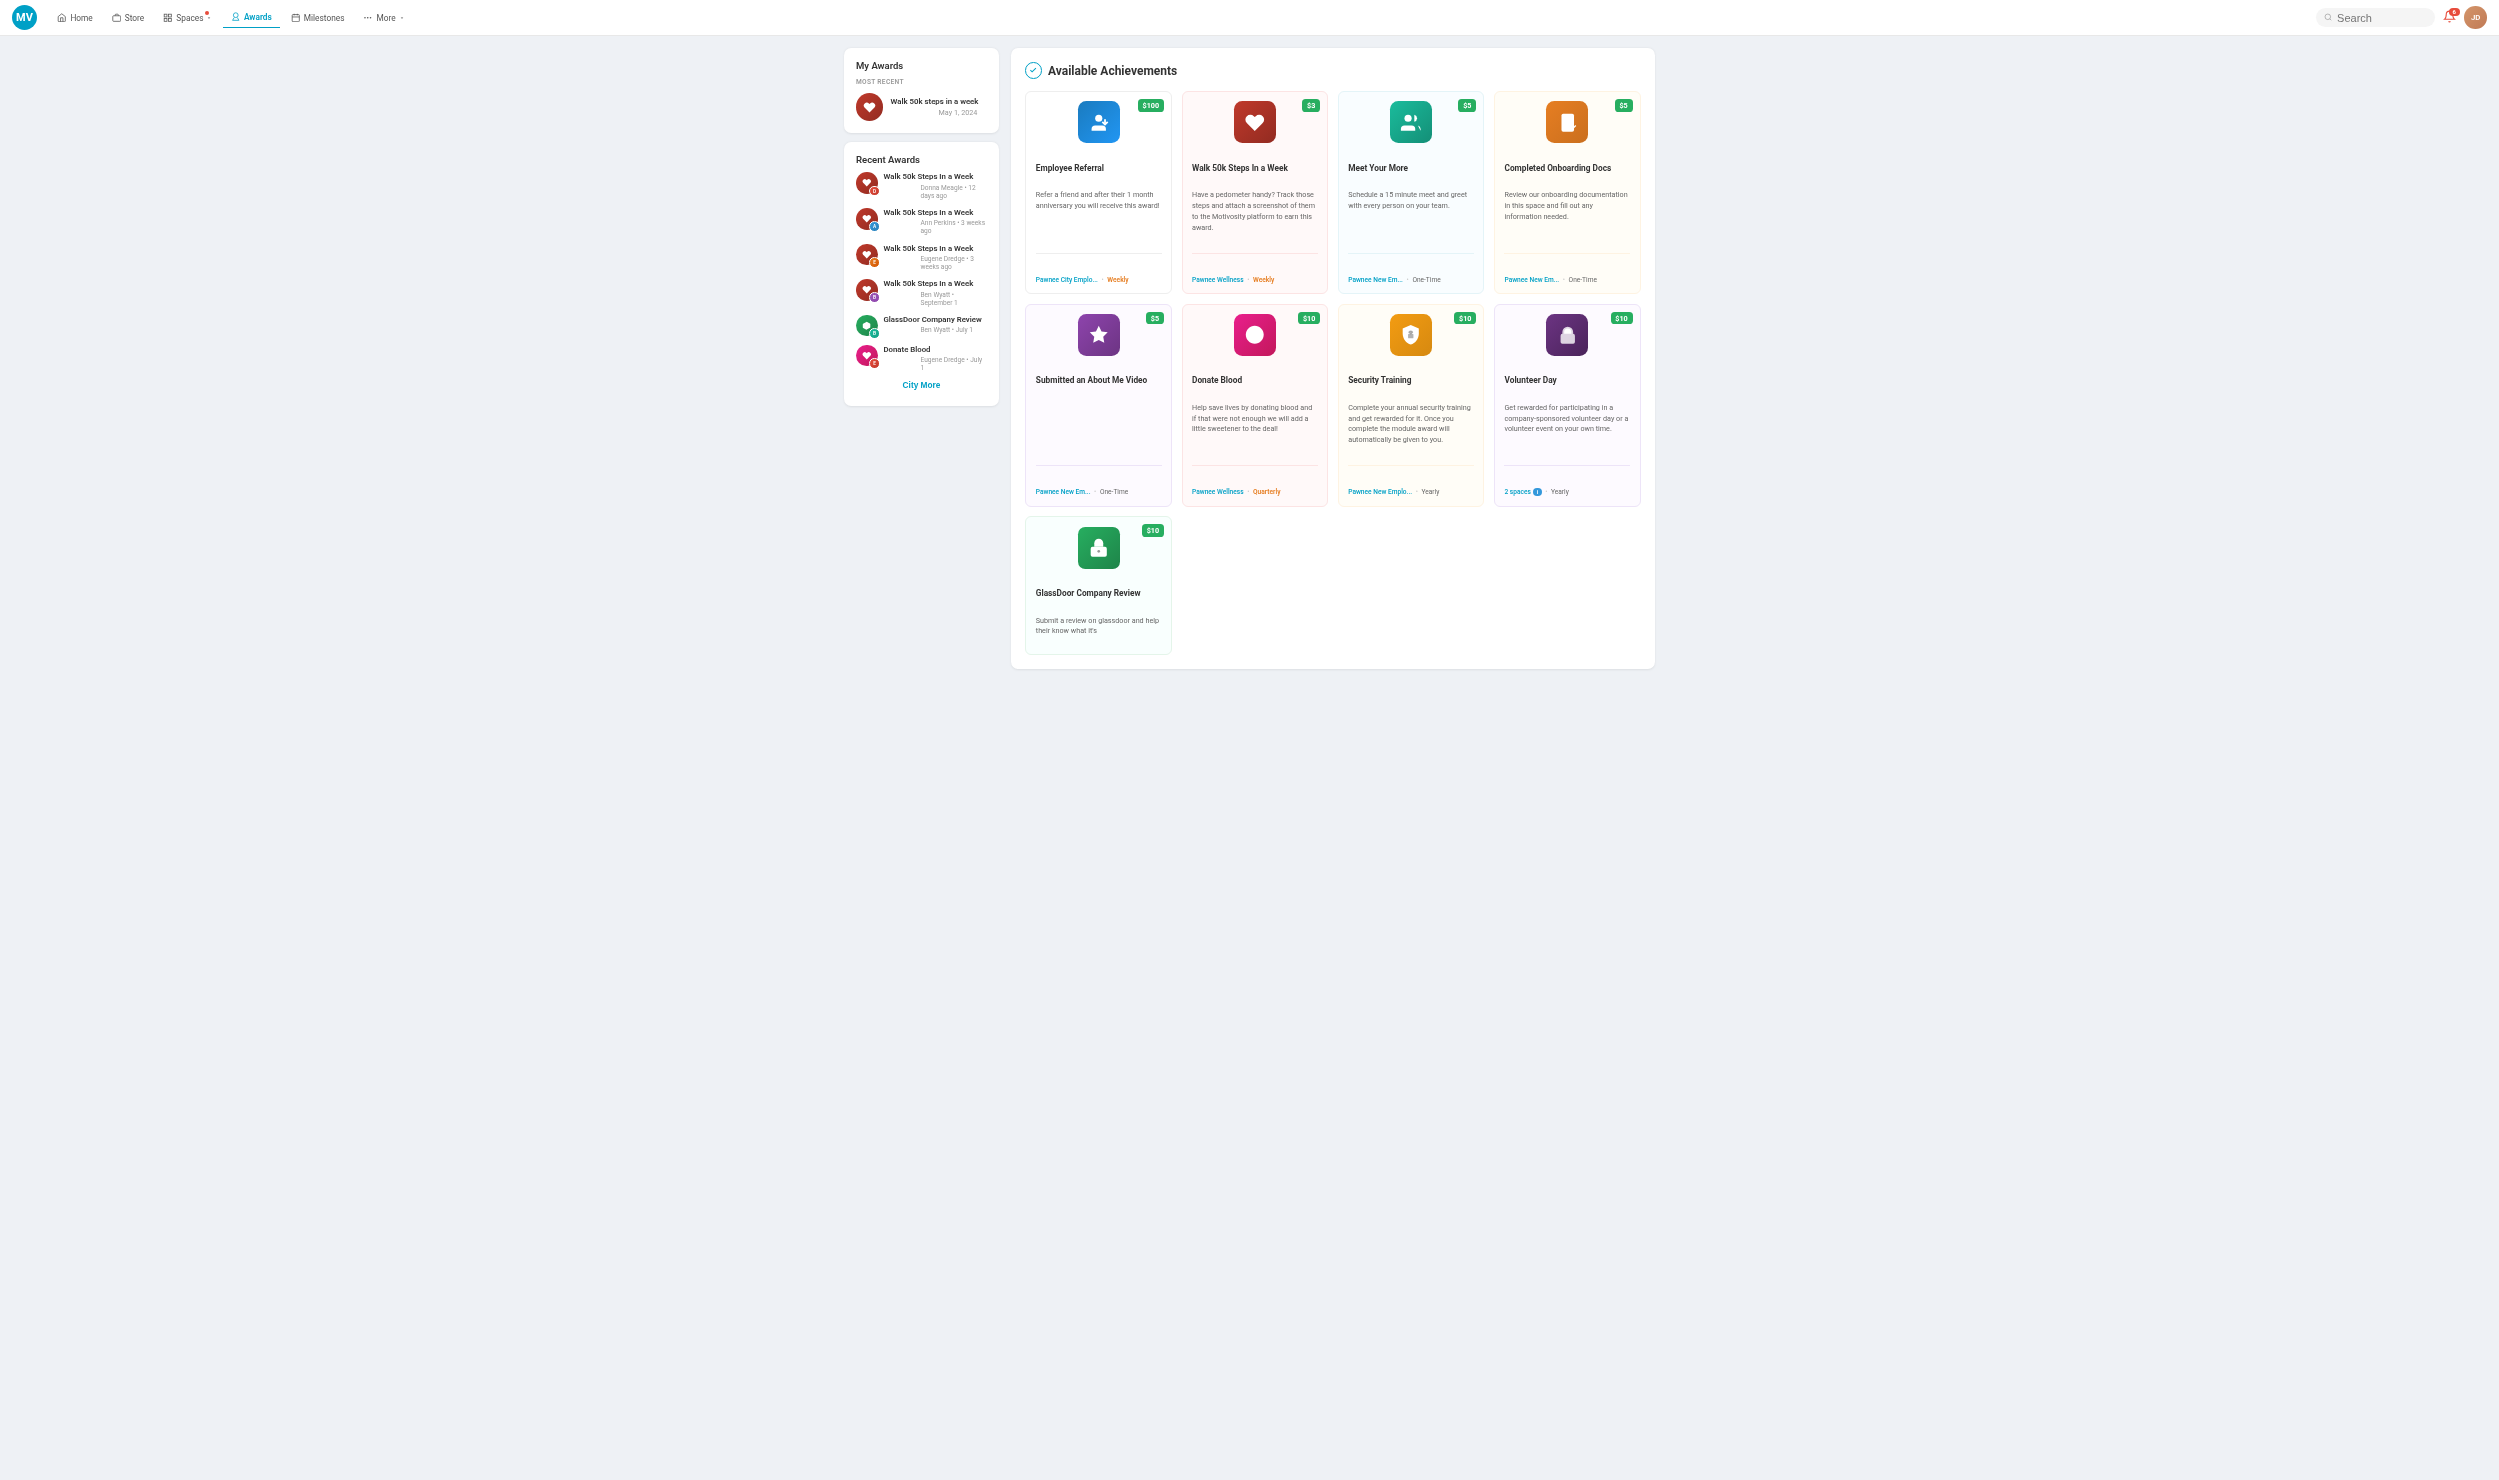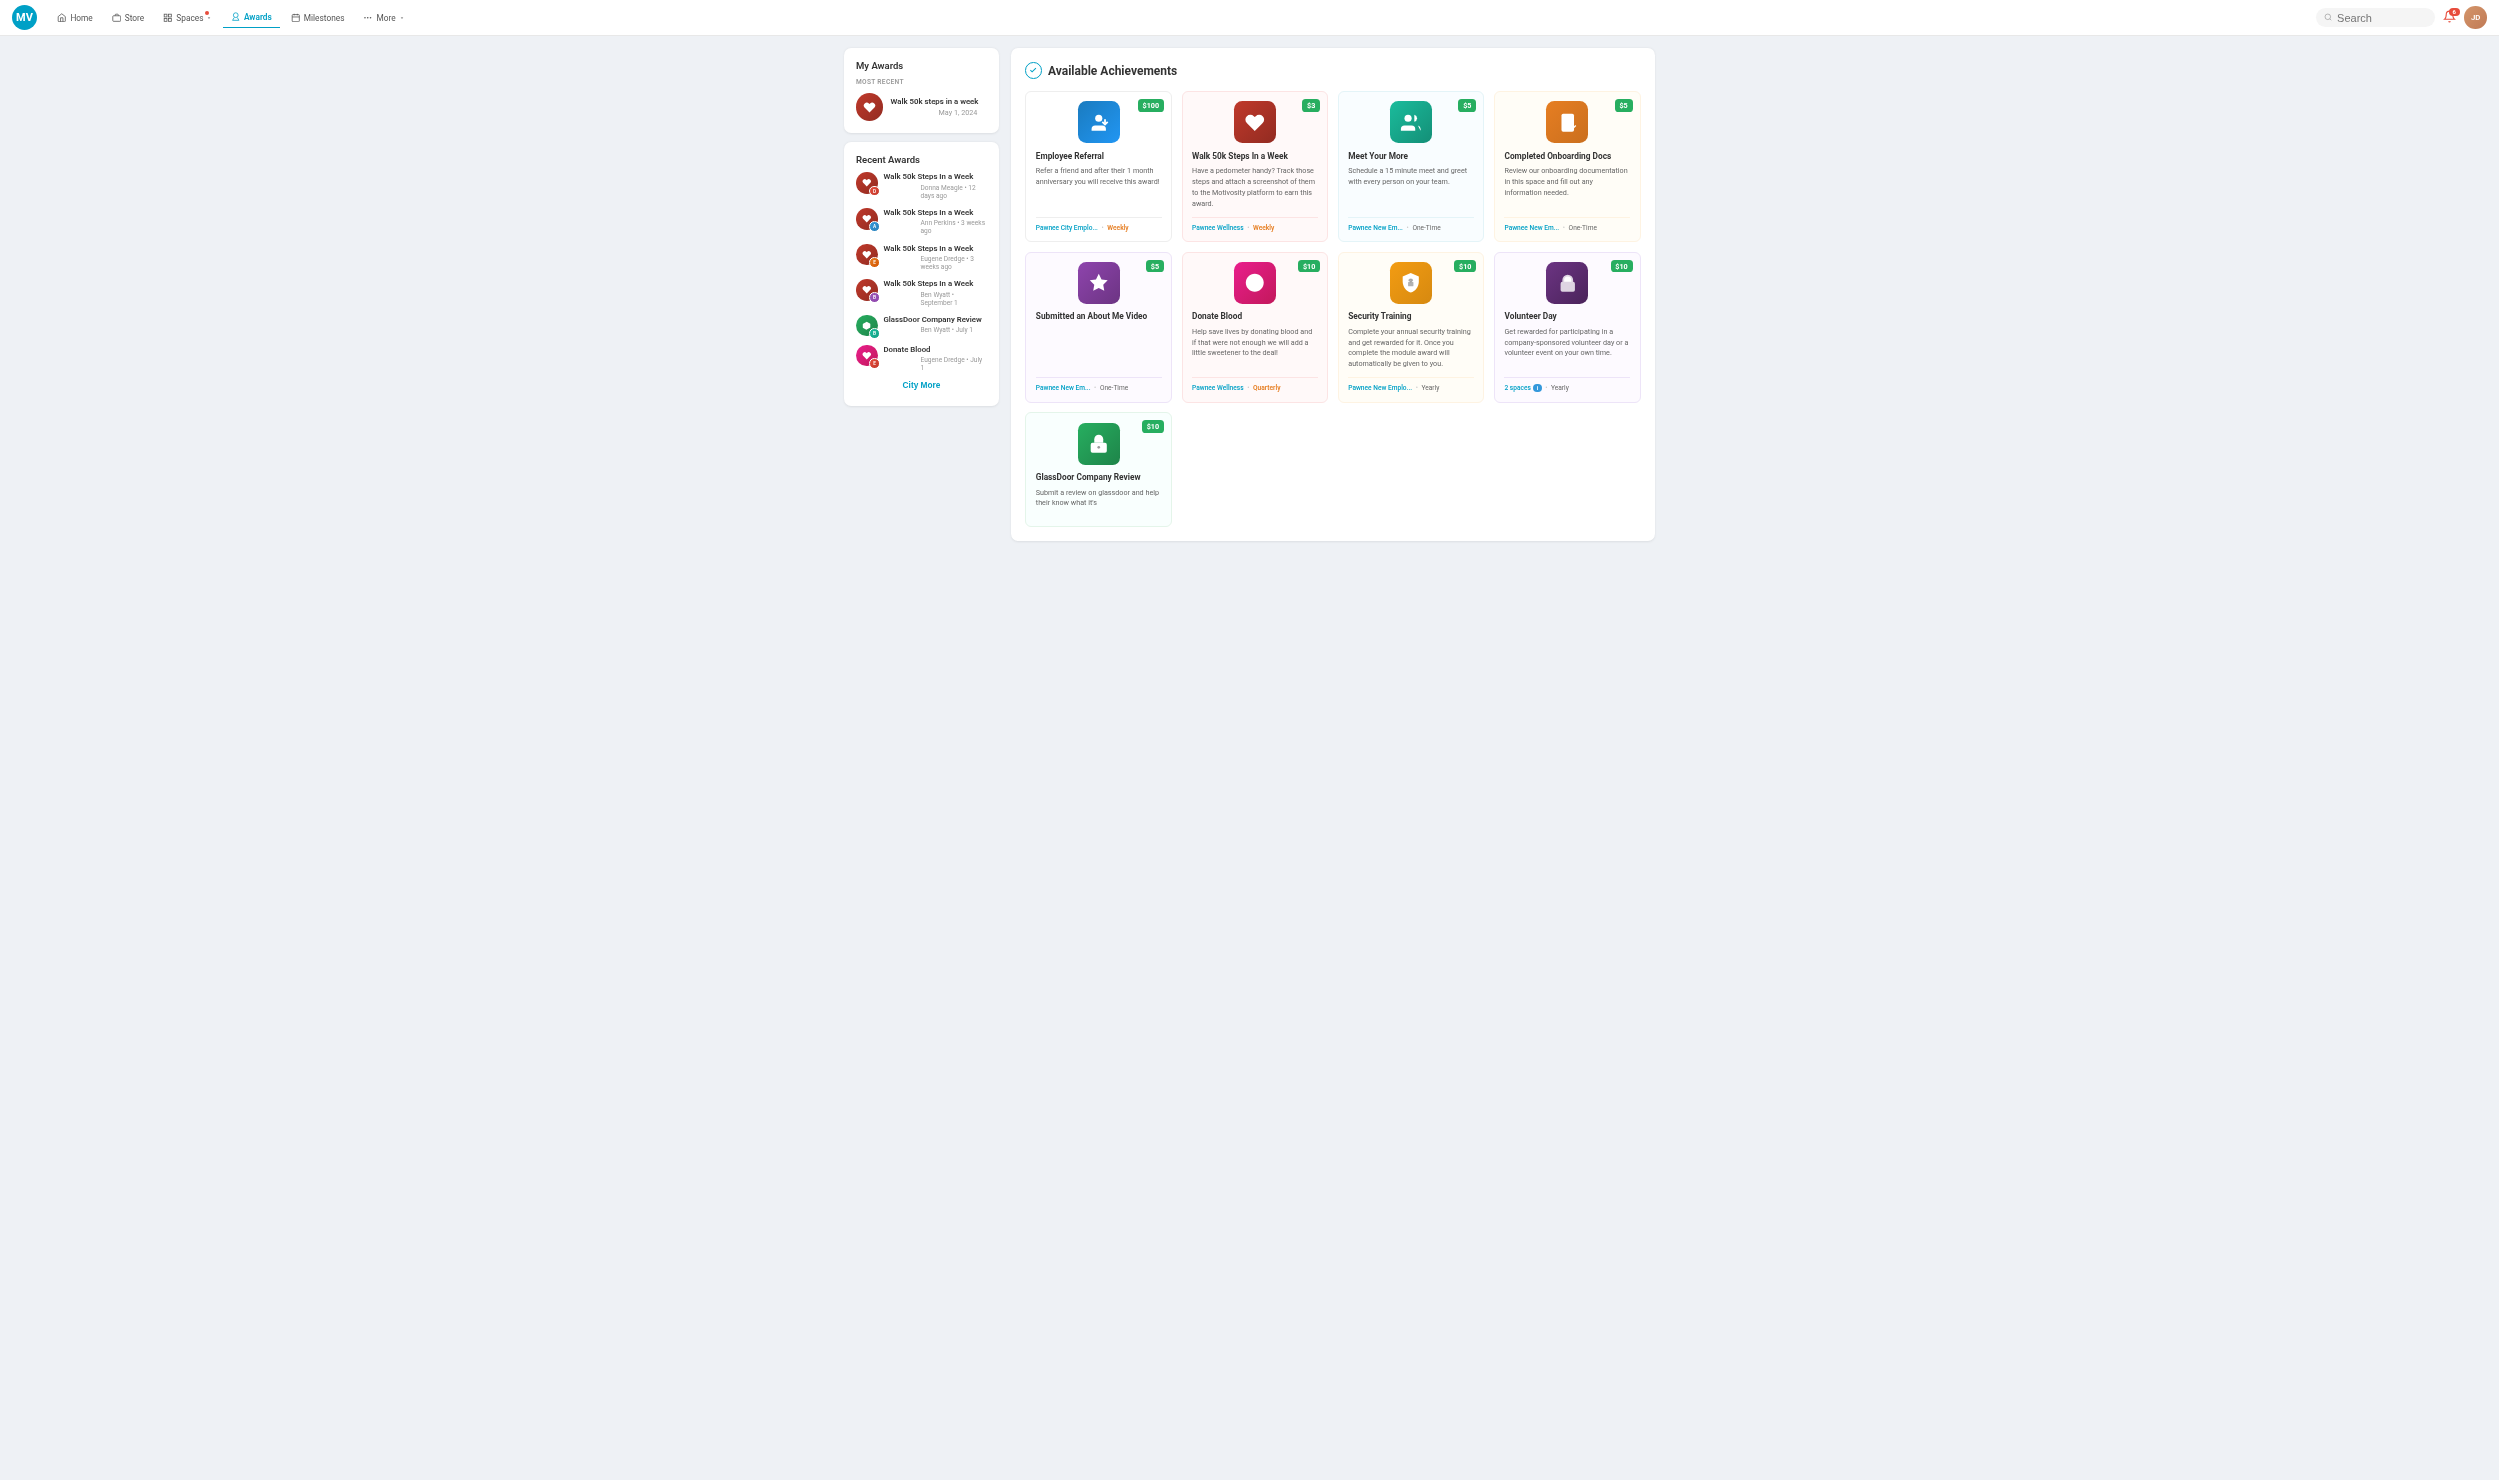--- a/index.html
+++ b/index.html
@@ -88,20 +88,21 @@
     .achievements-card { background: #fff; border-radius: 7.2px; padding: 14.3px; box-shadow: 0 0.6px 2.4px rgba(0,0,0,0.08); }
     .achievements-header { display: flex; align-items: center; gap: 6px; margin-bottom: 12px; }
     .achievements-header h1 { font-size: 12px; font-weight: 700; color: #333; }
     .check-circle { width: 16.7px; height: 16.7px; border-radius: 50%; border: 1.8px solid #00a0c6; display: flex; align-items: center; justify-content: center; }
 
     .achievements-grid { display: grid; grid-template-columns: repeat(4, 1fr); gap: 9.5px; }
     .achievement-card {
       border: 0.6px solid #eee; border-radius: 6px; padding: 9.5px;
       display: flex; flex-direction: column; align-items: flex-start; position: relative;
       transition: box-shadow 0.2s;
+      gap: 12px;
     }
     .price-badge {
       position: absolute; top: 7.2px; right: 7.2px; background: #27ae60;
       color: #fff; font-size: 7.2px; font-weight: 700; border-radius: 3.6px; padding: 1.8px 4.8px;
     }
     .ach-title { font-size: 8.3px; font-weight: 700; color: #333; margin-bottom: 4.8px; line-height: 1.3; width: 100%; }
     .ach-desc { font-size: 7.2px; color: #666; line-height: 1.5; flex: 1; margin-bottom: 7.2px; }
     .ach-company { color: #00a0c6; font-weight: 500; }
     .ach-dot { color: #ccc; }
     .ach-freq { color: #666; }
@@ -119,21 +120,21 @@
     .hex-teal { background: linear-gradient(135deg, #1abc9c, #148f77); }
     .hex-orange { background: linear-gradient(135deg, #e67e22, #ca6f1e); }
     .hex-purple { background: linear-gradient(135deg, #8e44ad, #6c3483); }
     .hex-pink { background: linear-gradient(135deg, #e91e8c, #c2185b); }
     .hex-gold { background: linear-gradient(135deg, #f39c12, #d68910); }
     .hex-violet { background: linear-gradient(135deg, #6c3483, #4a235a); }
     .hex-green { background: linear-gradient(135deg, #27ae60, #1e8449); }
 
     .hex-icon svg { width: 21.5px; height: 21.5px; }
 
-    .footer-row { display: flex; align-items: center; gap: 3.6px; font-size: 6.6px; border-top: 0.6px solid #eee; padding-top: 6px; width: 100%; }
+    .footer-row { display: flex; align-items: center; gap: 3.6px; font-size: 6.6px; border-top: 0.6px solid #eee; padding-top: 22px; width: 100%; }
     .spaces-info { display: flex; align-items: center; gap: 2.4px; }
     .info-dot { width: 8.3px; height: 8.3px; border-radius: 50%; background: #3498db; color: #fff; font-size: 5.4px; display: flex; align-items: center; justify-content: center; font-weight: 700; }
 
     
     .ua-donna { background: linear-gradient(135deg, #e74c3c, #c0392b); }
     .ua-ann { background: linear-gradient(135deg, #3498db, #2980b9); }
     .ua-eugene { background: linear-gradient(135deg, #e67e22, #d35400); }
     .ua-ben { background: linear-gradient(135deg, #9b59b6, #8e44ad); }
     .ua-ben2 { background: linear-gradient(135deg, #1abc9c, #16a085); }
     .ua-eugene2 { background: linear-gradient(135deg, #e74c3c, #c0392b); }

